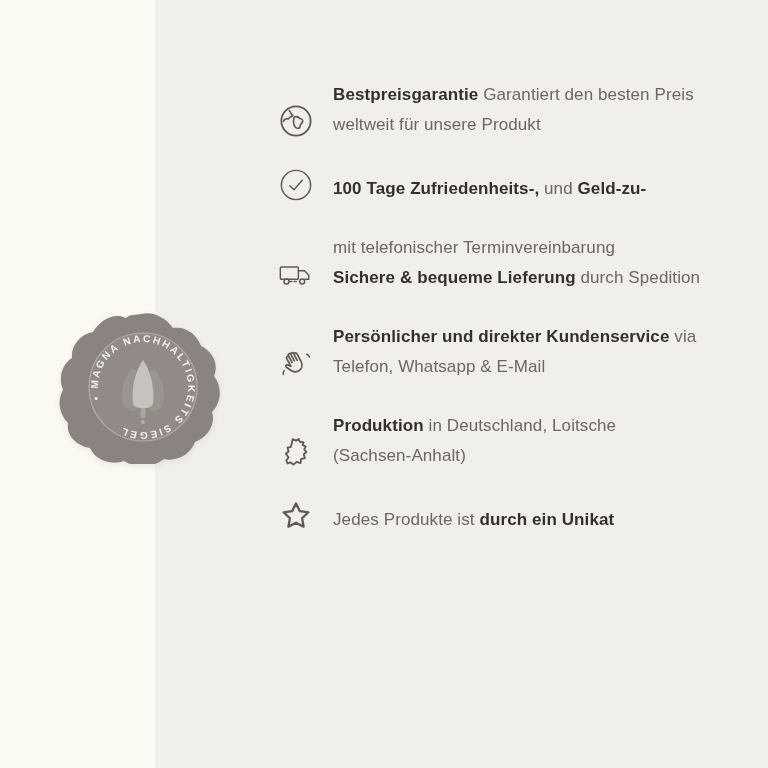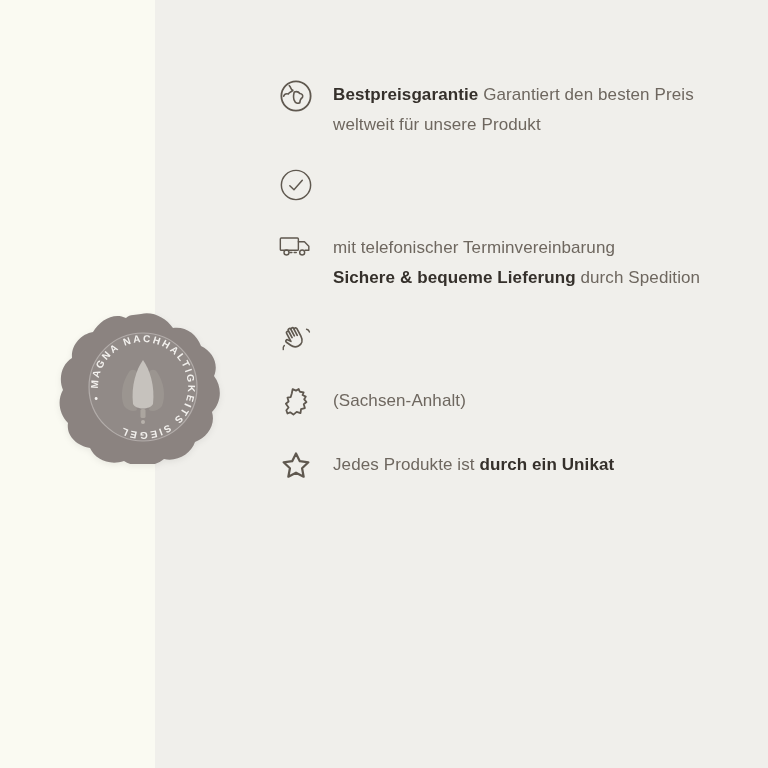--- a/index.html
+++ b/index.html
@@ -13,21 +13,21 @@
     background:var(--bg-strip,#fafaf2);
   }
   .badge{
     position:absolute;left:56px;top:310px;width:172px;height:154px;
     filter:drop-shadow(0 2px 3px rgba(0,0,0,0.07));
   }
   .features{
     position:absolute;left:277px;top:80px;width:456px;
     display:flex;flex-direction:column;gap:30px;
   }
-  .feature-row{display:flex;align-items:flex-start;}
+  .feature-row{display:flex;align-items:flex-end;}
   .feature-icon{
     width:38px;flex:0 0 38px;margin-right:18px;margin-top:-2px;
     display:flex;justify-content:center;align-items:center;
     color:var(--icon,#5f584f);
   }
   .feature-text{width:400px;}
   .line{
     font-size:17px;line-height:29.5px;white-space:nowrap;
     color:var(--reg,#6e675f);letter-spacing:0.1px;
   }
@@ -83,20 +83,21 @@
       </div>
     </div>
     <div class="feature-row">
       <span class="feature-icon">
         <svg width="36" height="36" viewBox="0 0 32 32">
           <circle cx="16" cy="16" r="13" fill="none" stroke="currentColor" stroke-linecap="round" stroke-linejoin="round" stroke-width="1.3"></circle>
           <path fill="none" stroke="currentColor" stroke-linecap="round" stroke-linejoin="round" stroke-width="1.3" d="M10.5,16.6 L14.2,20.2 L21.6,11.8"></path>
         </svg>
       </span>
       <div class="feature-text">
+        <div class="line"><span class="b">100 Tage Zufriedenheits-,</span><span> und </span><span class="b">Geld-zu-</span></div>
       </div>
     </div>
     <div class="feature-row">
       <span class="feature-icon">
         <svg width="40" height="32" viewBox="0 0 40 32">
           <rect x="3.5" y="6.5" width="19" height="13" rx="1" fill="none" stroke="currentColor" stroke-linecap="round" stroke-linejoin="round" stroke-width="1.5"></rect>
           <path fill="none" stroke="currentColor" stroke-linecap="round" stroke-linejoin="round" stroke-width="1.5" d="M22.5,10.5 h6.4 l4.6,4.6 v4.4 h-4"></path>
           <circle cx="10" cy="21.8" r="2.6" fill="none" stroke="currentColor" stroke-linecap="round" stroke-linejoin="round" stroke-width="1.5"></circle>
           <circle cx="26.5" cy="21.8" r="2.6" fill="none" stroke="currentColor" stroke-linecap="round" stroke-linejoin="round" stroke-width="1.5"></circle>
           <path fill="none" stroke="currentColor" stroke-linecap="round" stroke-linejoin="round" stroke-width="1.5" stroke-dasharray="2.2 2.4" d="M13.5,21.8 h9"></path>
@@ -110,28 +111,33 @@
     <div class="feature-row">
       <span class="feature-icon">
         <svg width="36" height="36" viewBox="0 0 32 32">
           <g transform="rotate(-28 16 16)">
             <path fill="none" stroke="currentColor" stroke-linecap="round" stroke-linejoin="round" stroke-width="1.5" d="M10.6,16.2 V8.4 a1.25,1.25 0 0 1 2.5,0 V14 M13.1,14 V7 a1.25,1.25 0 0 1 2.5,0 V13.6 M15.6,13.6 V7.6 a1.25,1.25 0 0 1 2.5,0 V14.2 M18.1,14.4 V9 a1.25,1.25 0 0 1 2.5,0 V16.6 c0,4.2 -2.5,6.7 -6,6.7 c-2.9,0 -4.6,-1.3 -5.8,-3.8 l-2.1,-4.1 a1.25,1.25 0 0 1 2.2,-1.2 l1.7,2.3"></path>
           </g>
           <path fill="none" stroke="currentColor" stroke-linecap="round" stroke-linejoin="round" stroke-width="1.3" d="M5.6,22.6 q-1.5,1.6 -0.9,3.6"></path>
           <path fill="none" stroke="currentColor" stroke-linecap="round" stroke-linejoin="round" stroke-width="1.3" d="M25.4,8.2 q2,0.4 2.5,2.4"></path>
         </svg>
       </span>
+      <div class="feature-text">
+        <div class="line"><span class="b">Persönlicher und direkter Kundenservice</span><span> via</span></div>
+        <div class="line"><span>Telefon, Whatsapp &amp; E-Mail</span></div>
+      </div>
     </div>
     <div class="feature-row">
       <span class="feature-icon">
         <svg width="36" height="36" viewBox="0 0 32 32">
           <path fill="none" stroke="currentColor" stroke-linecap="round" stroke-linejoin="round" stroke-width="1.6" d="M13,4.5 l3,1.4 2.4,-1.4 1,2.4 3.4,0.5 -1,2.4 2.9,1.4 -1.4,2.4 2,2.4 -2.4,2 1,3.4 -3.4,1 -0.5,3.4 -3.4,-1 -2.9,2.4 -2.9,-2 -2.4,1 -1,-2.9 2,-2.4 -2.4,-3.4 2.4,-2 -1,-3.4 2.9,-0.5 1,-3.4 Z"></path>
         </svg>
       </span>
       <div class="feature-text">
+        <div class="line"><span class="b">Produktion</span><span> in Deutschland, Loitsche</span></div>
         <div class="line"><span>(Sachsen-Anhalt)</span></div>
       </div>
     </div>
     <div class="feature-row">
       <span class="feature-icon">
         <svg width="36" height="36" viewBox="0 0 32 32">
           <path fill="none" stroke="currentColor" stroke-linecap="round" stroke-linejoin="round" stroke-width="2" d="M16,4.8 L19.4,11.7 L27,12.7 L21.4,18 L22.8,25.5 L16,21.9 L9.2,25.5 L10.6,18 L5,12.7 L12.6,11.7 Z"></path>
         </svg>
       </span>
       <div class="feature-text">

